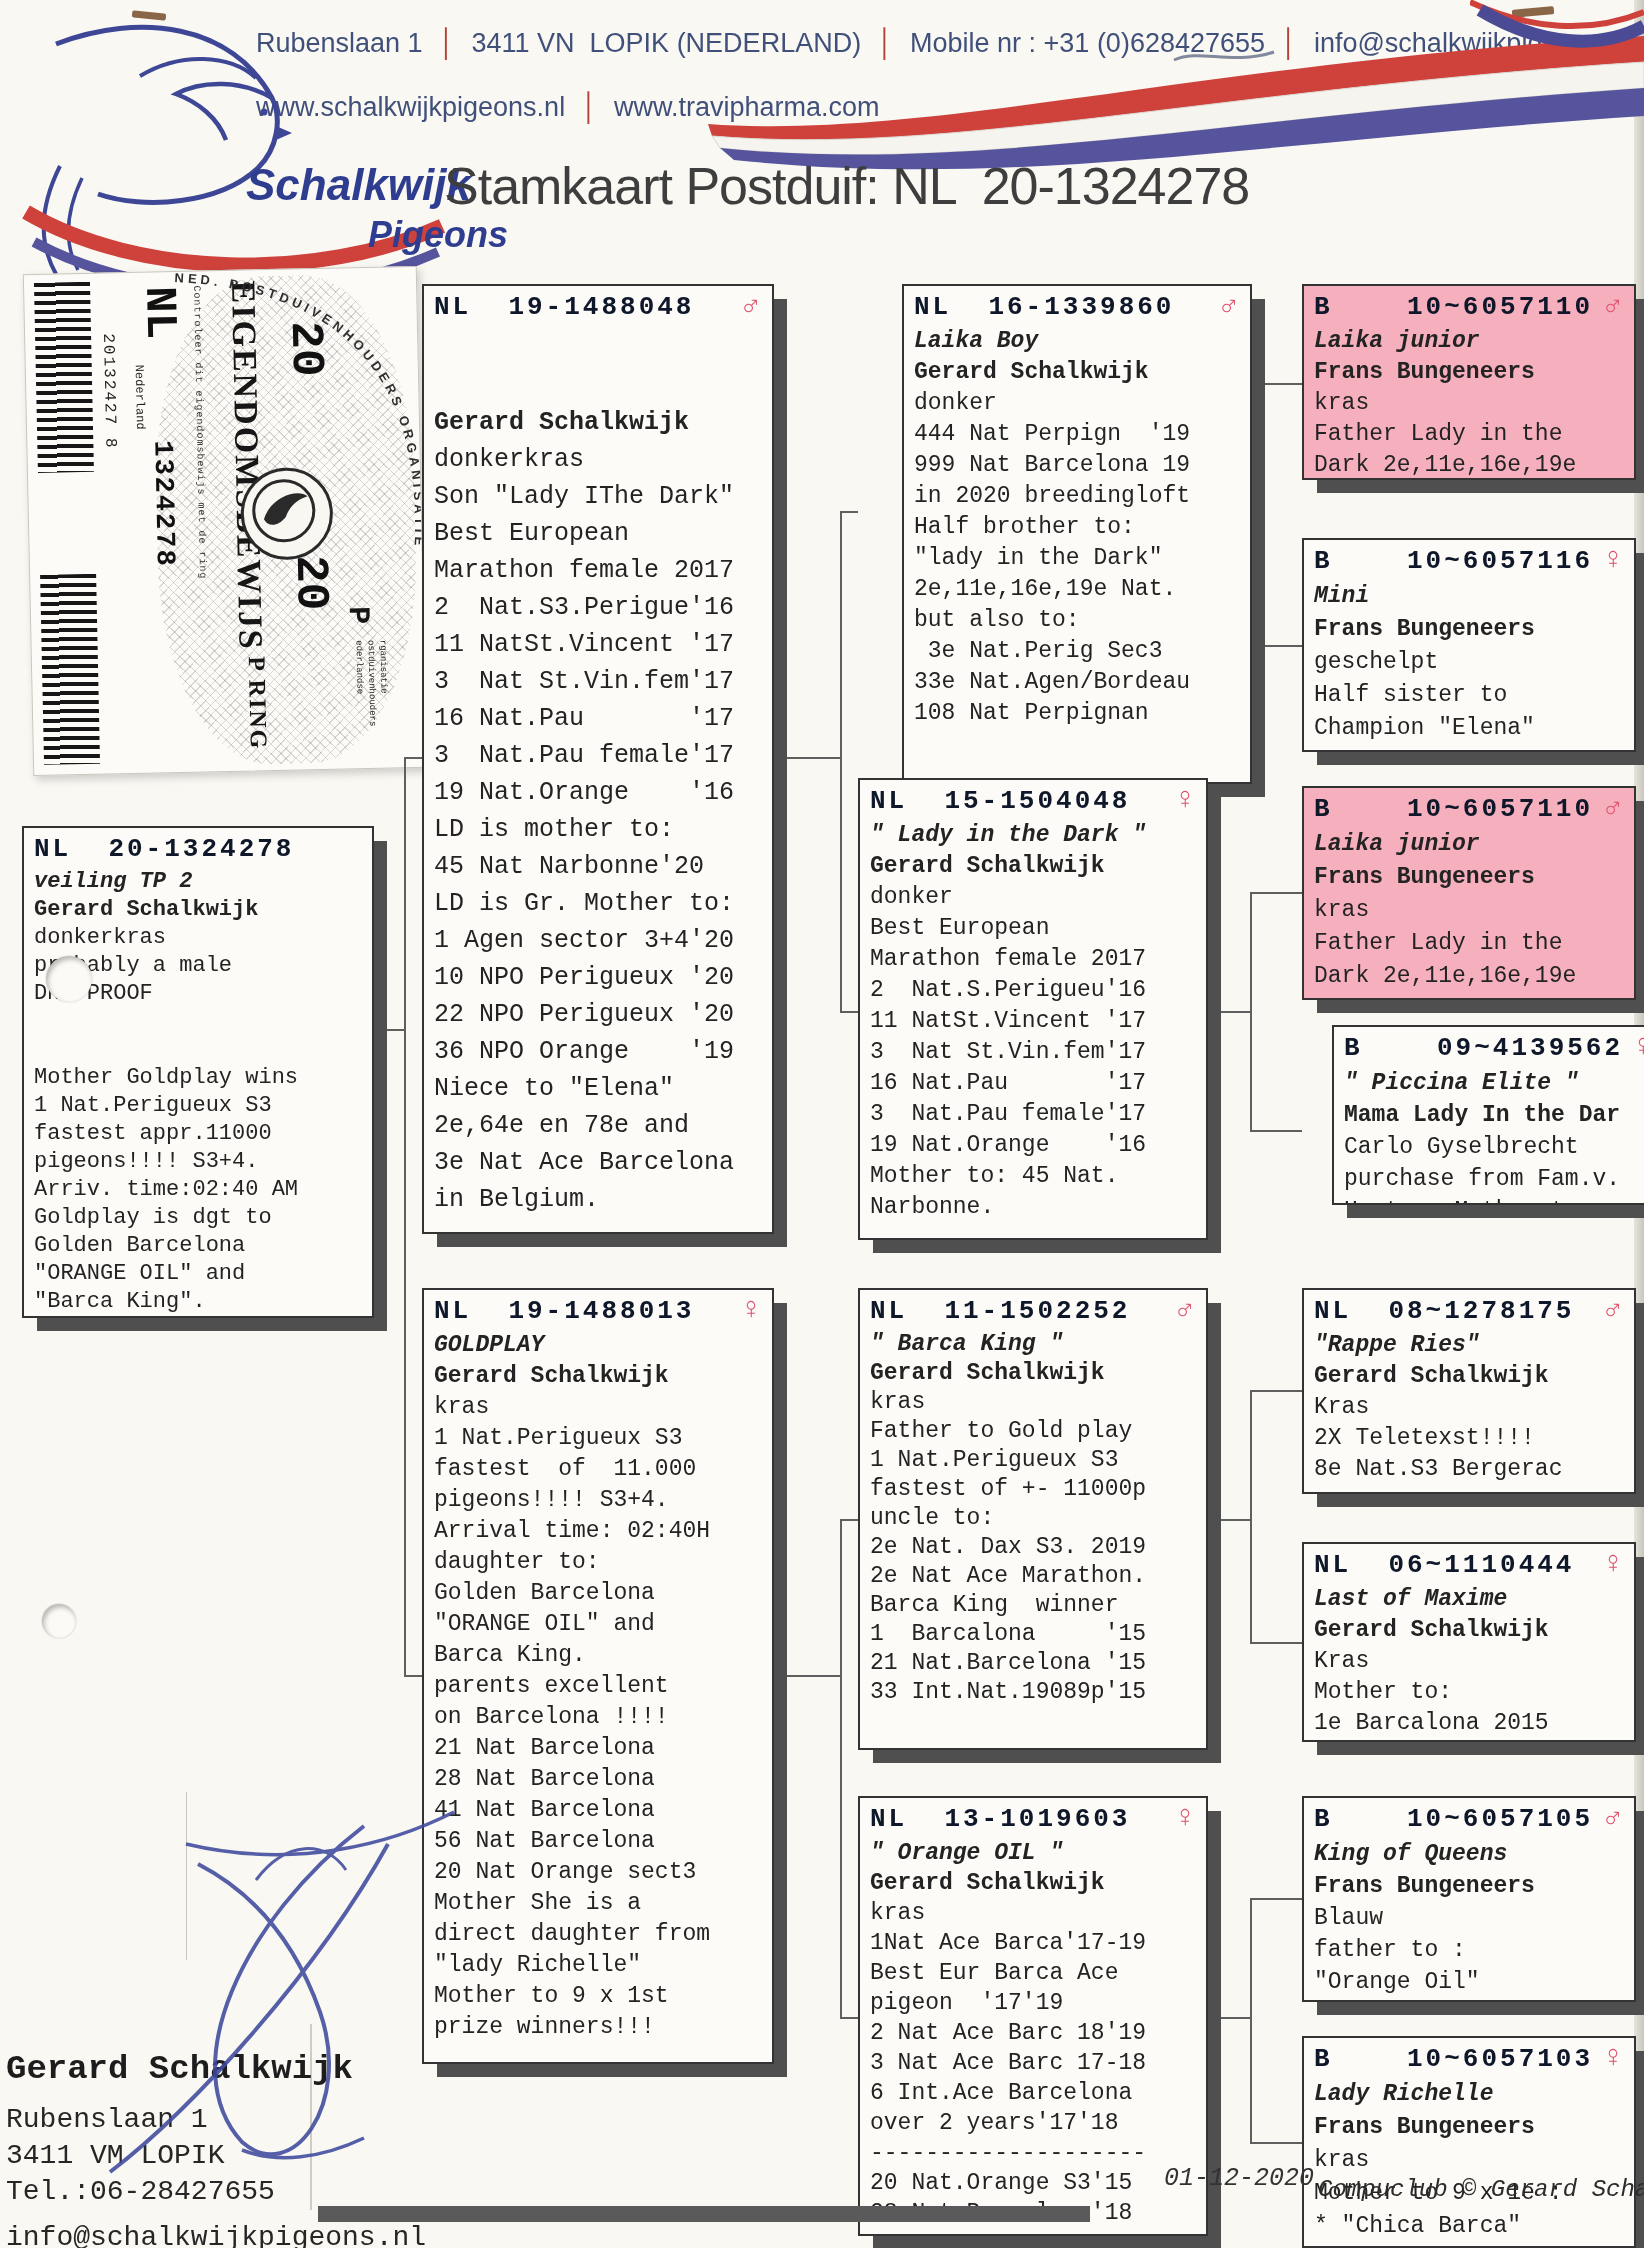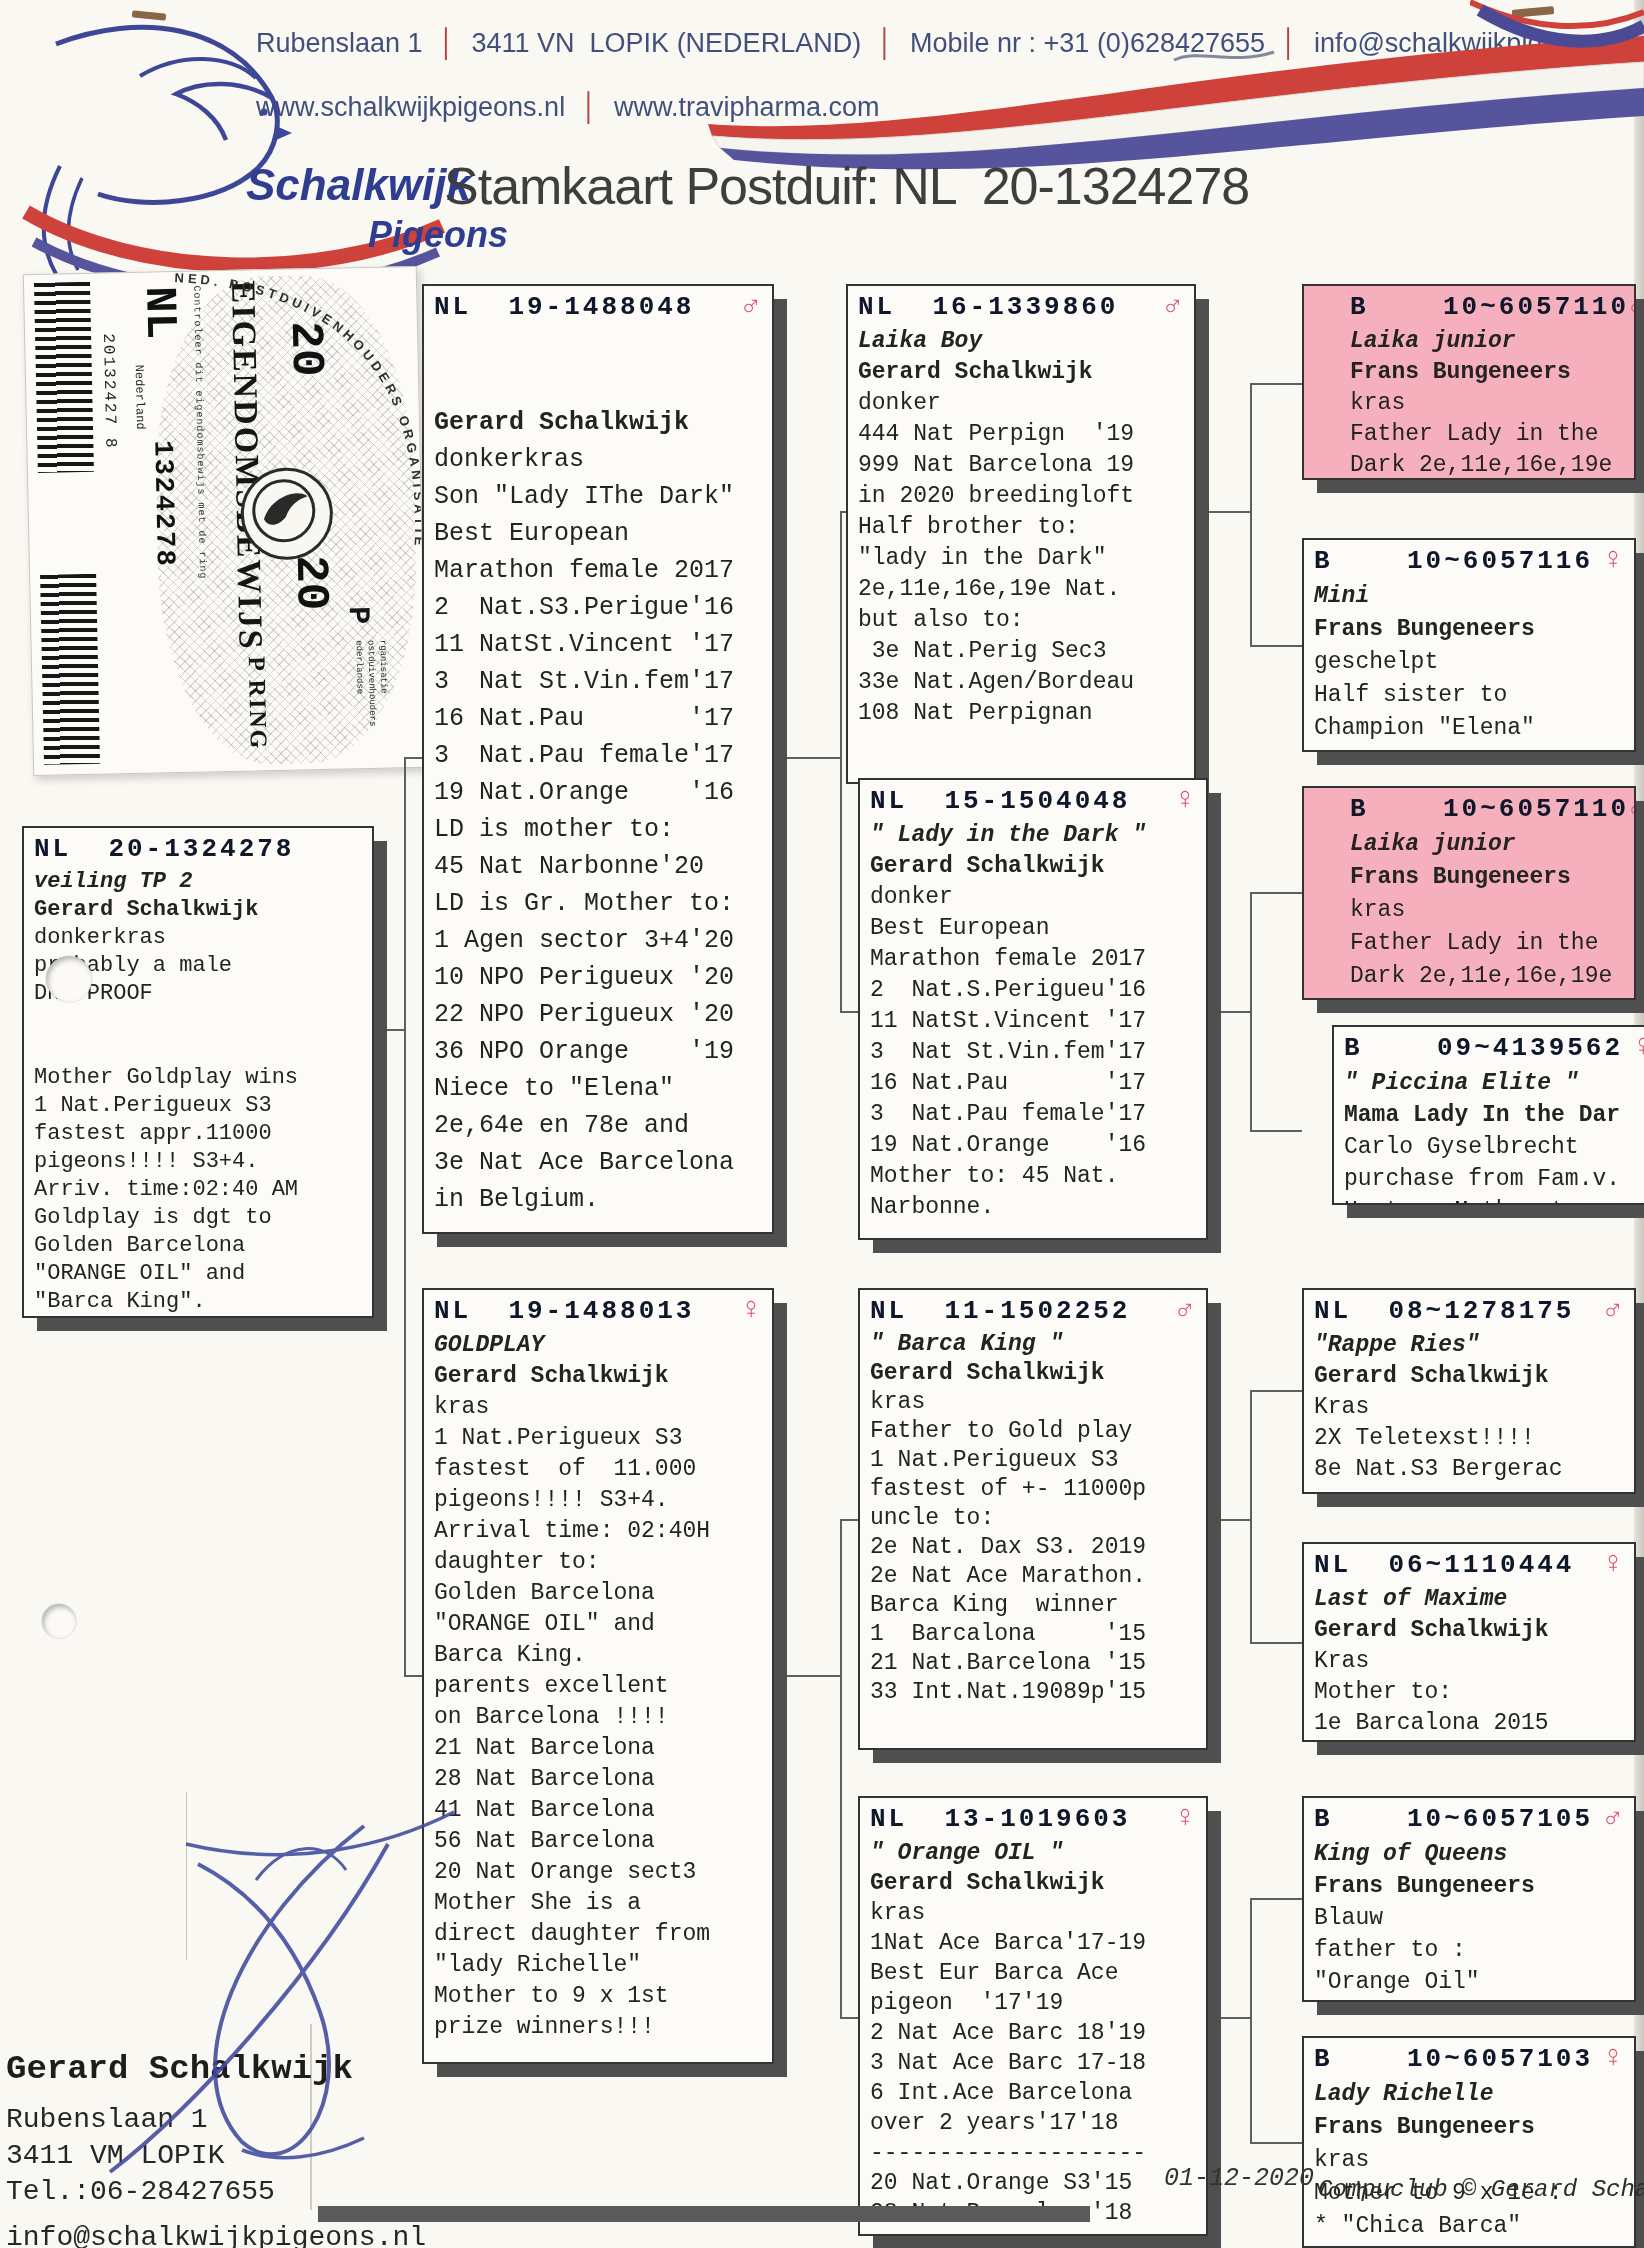--- a/index.html
+++ b/index.html
@@ -54,35 +54,35 @@
   .oc-sm1{left:332px;top:372px;}
   .oc-sm2{left:344px;top:372px;}
   .oc-sm3{left:356px;top:372px;}
   .oc-emblem{position:absolute;left:212px;top:198px;width:86px;height:86px;border-radius:50%;
              background:#f8f7f2;border:3px solid #2a2a2a;}
   .oc-arc{position:absolute;left:0;top:0;}
 
   
   .box{position:absolute;background:#fcfbf7;border:2px solid #333;
        box-shadow:14px 14px 0 -1px #4f4f4f;box-sizing:border-box;overflow:hidden;}
-  .box.pink{background:#f6b0bd;padding-left:36px;}
+  .box.pink{background:#f6b0bd;}
   .box-head{display:flex;justify-content:space-between;align-items:baseline;
             padding:6px 12px 0 10px;height:38px;box-sizing:border-box;}
   .ring{color:#0f172a;font-weight:700;font-size:26px;letter-spacing:3px;white-space:pre;}
   .sex{color:#e0506c;font-weight:700;font-size:30px;line-height:26px;}
   .box-body{padding:2px 8px 0 10px;font-size:23px;line-height:31px;color:#232323;}
   .pname{font-weight:700;font-style:italic;white-space:pre;}
   .fancier{font-weight:700;white-space:pre;}
   .line{white-space:pre;}
   .pos-subject{left:22px;top:786px;width:352px;height:492px;margin-top:40px;}
   .pos-subject .box-body{font-size:22px;line-height:28px;}
   .pos-father{left:422px;top:284px;width:352px;height:950px;}
   .pos-father .box-body{font-size:25px;line-height:37px;padding-top:80px;}
   .pos-mother{left:422px;top:1288px;width:352px;height:776px;}
-  .pos-laika_boy{left:846px;top:284px;width:350px;height:500px;}
+  .pos-laika_boy{left:902px;top:284px;width:350px;height:500px;}
   .pos-lady_dark{left:858px;top:778px;width:350px;height:462px;}
   .pos-barca_king{left:858px;top:1288px;width:350px;height:462px;}
   .pos-barca_king .box-body{line-height:29px;}
   .pos-orange_oil{left:858px;top:1796px;width:350px;height:440px;}
   .pos-orange_oil .box-body{line-height:30px;}
   .pos-laika_jr_a{left:1302px;top:284px;width:334px;height:196px;}
   .pos-mini{left:1302px;top:538px;width:334px;height:214px;}
   .pos-mini .box-body{line-height:33px;}
   .pos-laika_jr_b{left:1302px;top:786px;width:334px;height:214px;}
   .pos-laika_jr_b .box-body{line-height:33px;}

